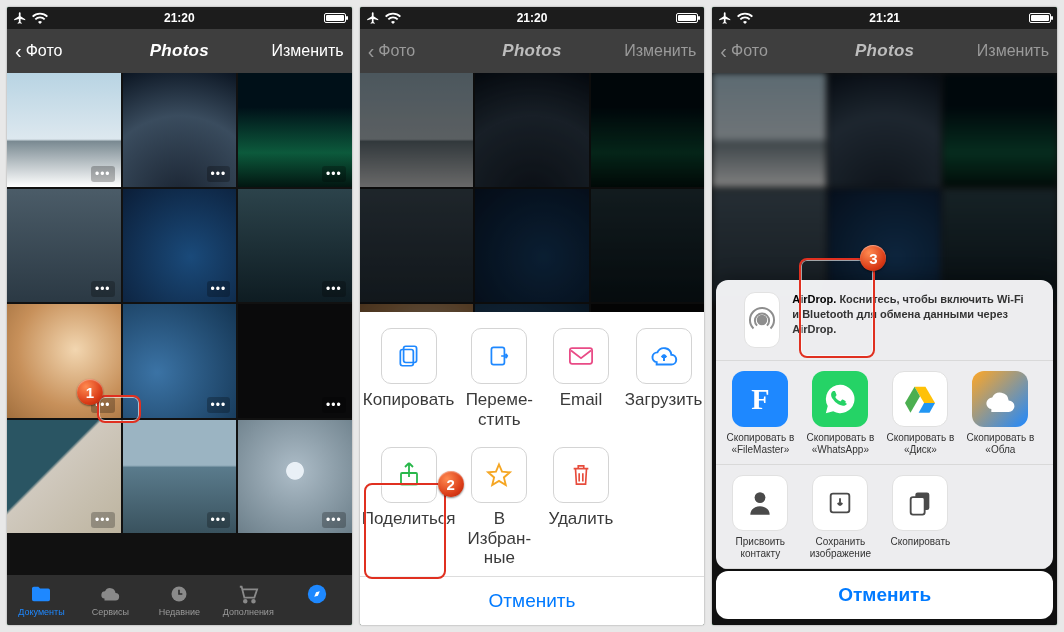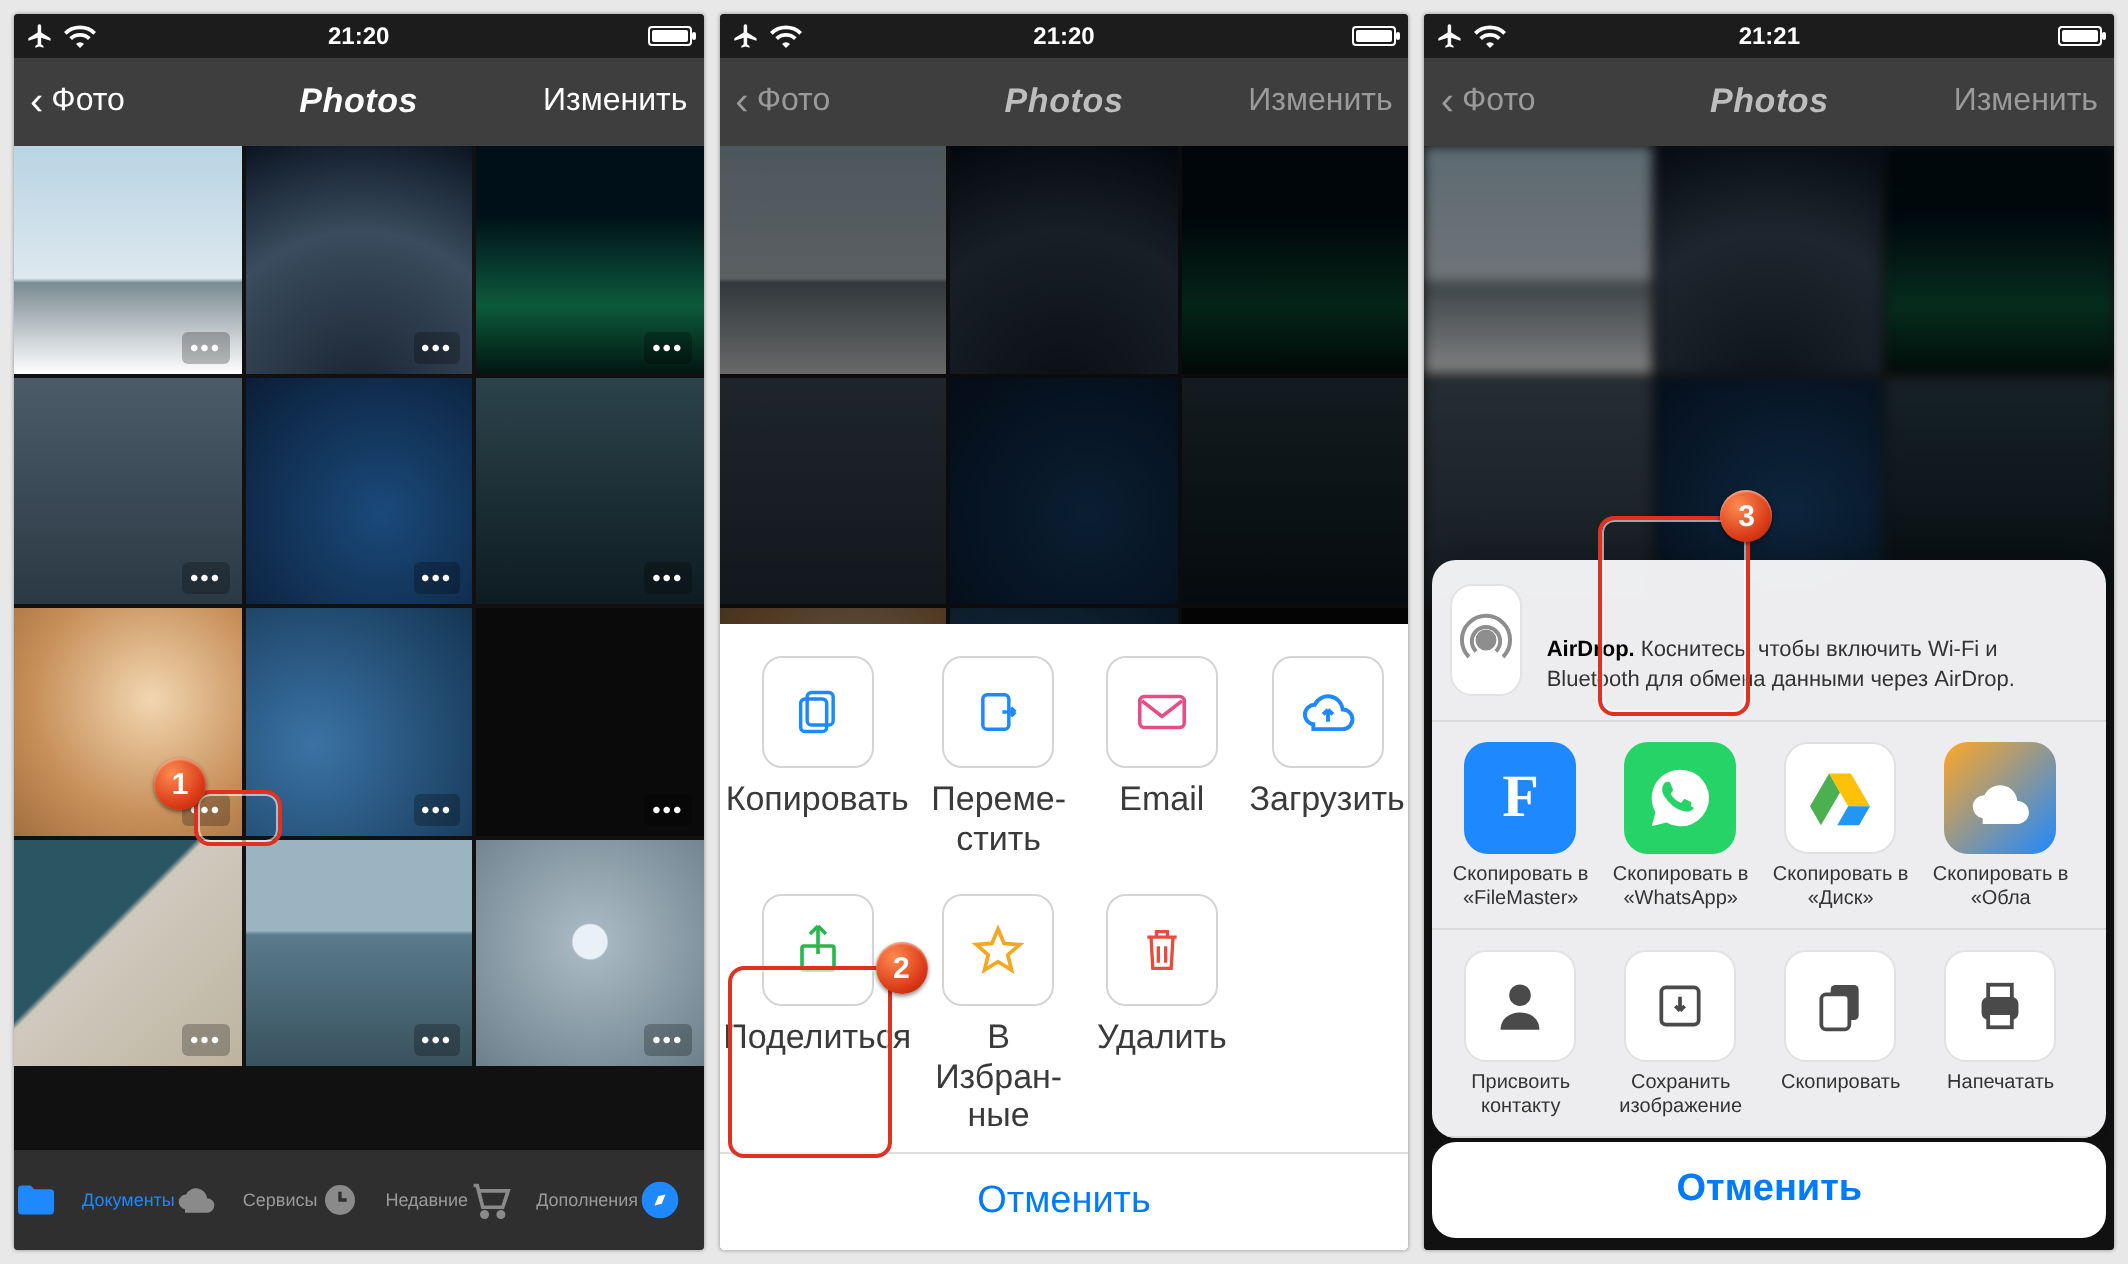--- a/index.html
+++ b/index.html
@@ -79,22 +79,22 @@
   .t-bluecirc{ background: radial-gradient(circle at 30% 60%, #3b73a5, #143553); }
   .t-dark    { background: #0a0a0b; }
   .t-shore   { background: linear-gradient(135deg,#2a5563 40%,#d0c9be 42%,#bdb49f); }
   .t-lake    { background: linear-gradient(180deg,#9bb4c2 40%,#5a7b8c 42%,#39525e); }
   .t-moon    { background: radial-gradient(circle at 50% 45%, #e9f0f6 10%, #a6b6c1 11%, #6c7f8a); }
   .tab-bar {
     position:absolute; bottom:0; left:0; right:0;
     height:50px; background:#2f2f2f; display:flex;
   }
   .tab {
-    flex:1; display:flex; flex-direction:row; align-items:center; justify-content:center;
-    font-size:9px; color:#9a9a9a; gap:12px;
+    flex:1; display:flex; flex-direction:column; align-items:center; justify-content:center;
+    font-size:9px; color:#9a9a9a; gap:2px;
   }
   .tab.active { color:#1e88ff; }
   .tab-icon { width:22px; height:22px; display:flex; align-items:center; justify-content:center; }
   .sheet-overlay {
     position:absolute; left:0; right:0; bottom:0; top:0;
     background:rgba(0,0,0,.25);
   }
   .action-sheet {
     position:absolute; left:0; right:0; bottom:0;
     background:#f2f2f2;
@@ -119,22 +119,23 @@
     padding:13px; border-top:1px solid #ddd;
   }
   .sheet-cancel.blue { color:#007aff; }
   .share-card {
     position:absolute; left:4px; right:4px; bottom:6px;
     background:rgba(245,245,247,.97); border-radius:12px;
     overflow:hidden;
     box-shadow: 0 -2px 20px rgba(0,0,0,.3);
   }
   .share-airdrop {
-    display:flex; gap:12px; padding:12px 9px; align-items:flex-end;
+    display:flex; gap:12px; padding:12px 28px; align-items:flex-start;
     border-bottom:1px solid #d9d9d9;
+    font-weight:bold;
   }
   .airdrop-icon {
     width:56px; height:56px; border-radius:11px; background:#fff;
     display:flex; align-items:center; justify-content:center;
     border:1px solid #e2e2e2;
   }
   .airdrop-text { font-size:11px; line-height:1.35; color:#333; }
   .airdrop-text b { color:#000; }
   .share-row {
     display:flex; padding:10px 4px 6px; overflow:hidden; border-bottom:1px solid #d9d9d9;
@@ -505,30 +506,20 @@
         </div>
         <div class="share-app">
           <div class="act-icon">
             <svg width="28" height="28" viewBox="0 0 24 24" fill="#4a4a4a">
                 <rect x="8" y="3" width="12" height="15" rx="2"></rect>
                 <rect x="4" y="7" width="12" height="15" rx="2" fill="#fff" stroke="#4a4a4a" stroke-width="1.6"></rect>
               </svg>
           </div>
           <div class="app-lbl">Скопировать</div>
         </div>
-        <div class="share-app">
-          <div class="act-icon">
-            <svg width="30" height="26" viewBox="0 0 24 22" fill="none" stroke="#4a4a4a" stroke-width="1.6">
-                <rect x="5" y="8" width="14" height="8" rx="2" fill="#4a4a4a"></rect>
-                <rect x="7" y="2" width="10" height="6"></rect>
-                <rect x="7" y="14" width="10" height="6" fill="#fff"></rect>
-              </svg>
-          </div>
-          <div class="app-lbl">Напечатать</div>
-        </div>
       </div>
     </div>
     <div style="position:absolute; left:4px; right:4px; bottom:6px;">
       <div class="share-cancel">Отменить</div>
     </div>
     <div class="annot" style="left:87px; top:185px; width:76px; height:100px;"></div>
     <div class="annot-num" style="left:148px; top:172px;">3</div>
   </div>
 </div>
 

